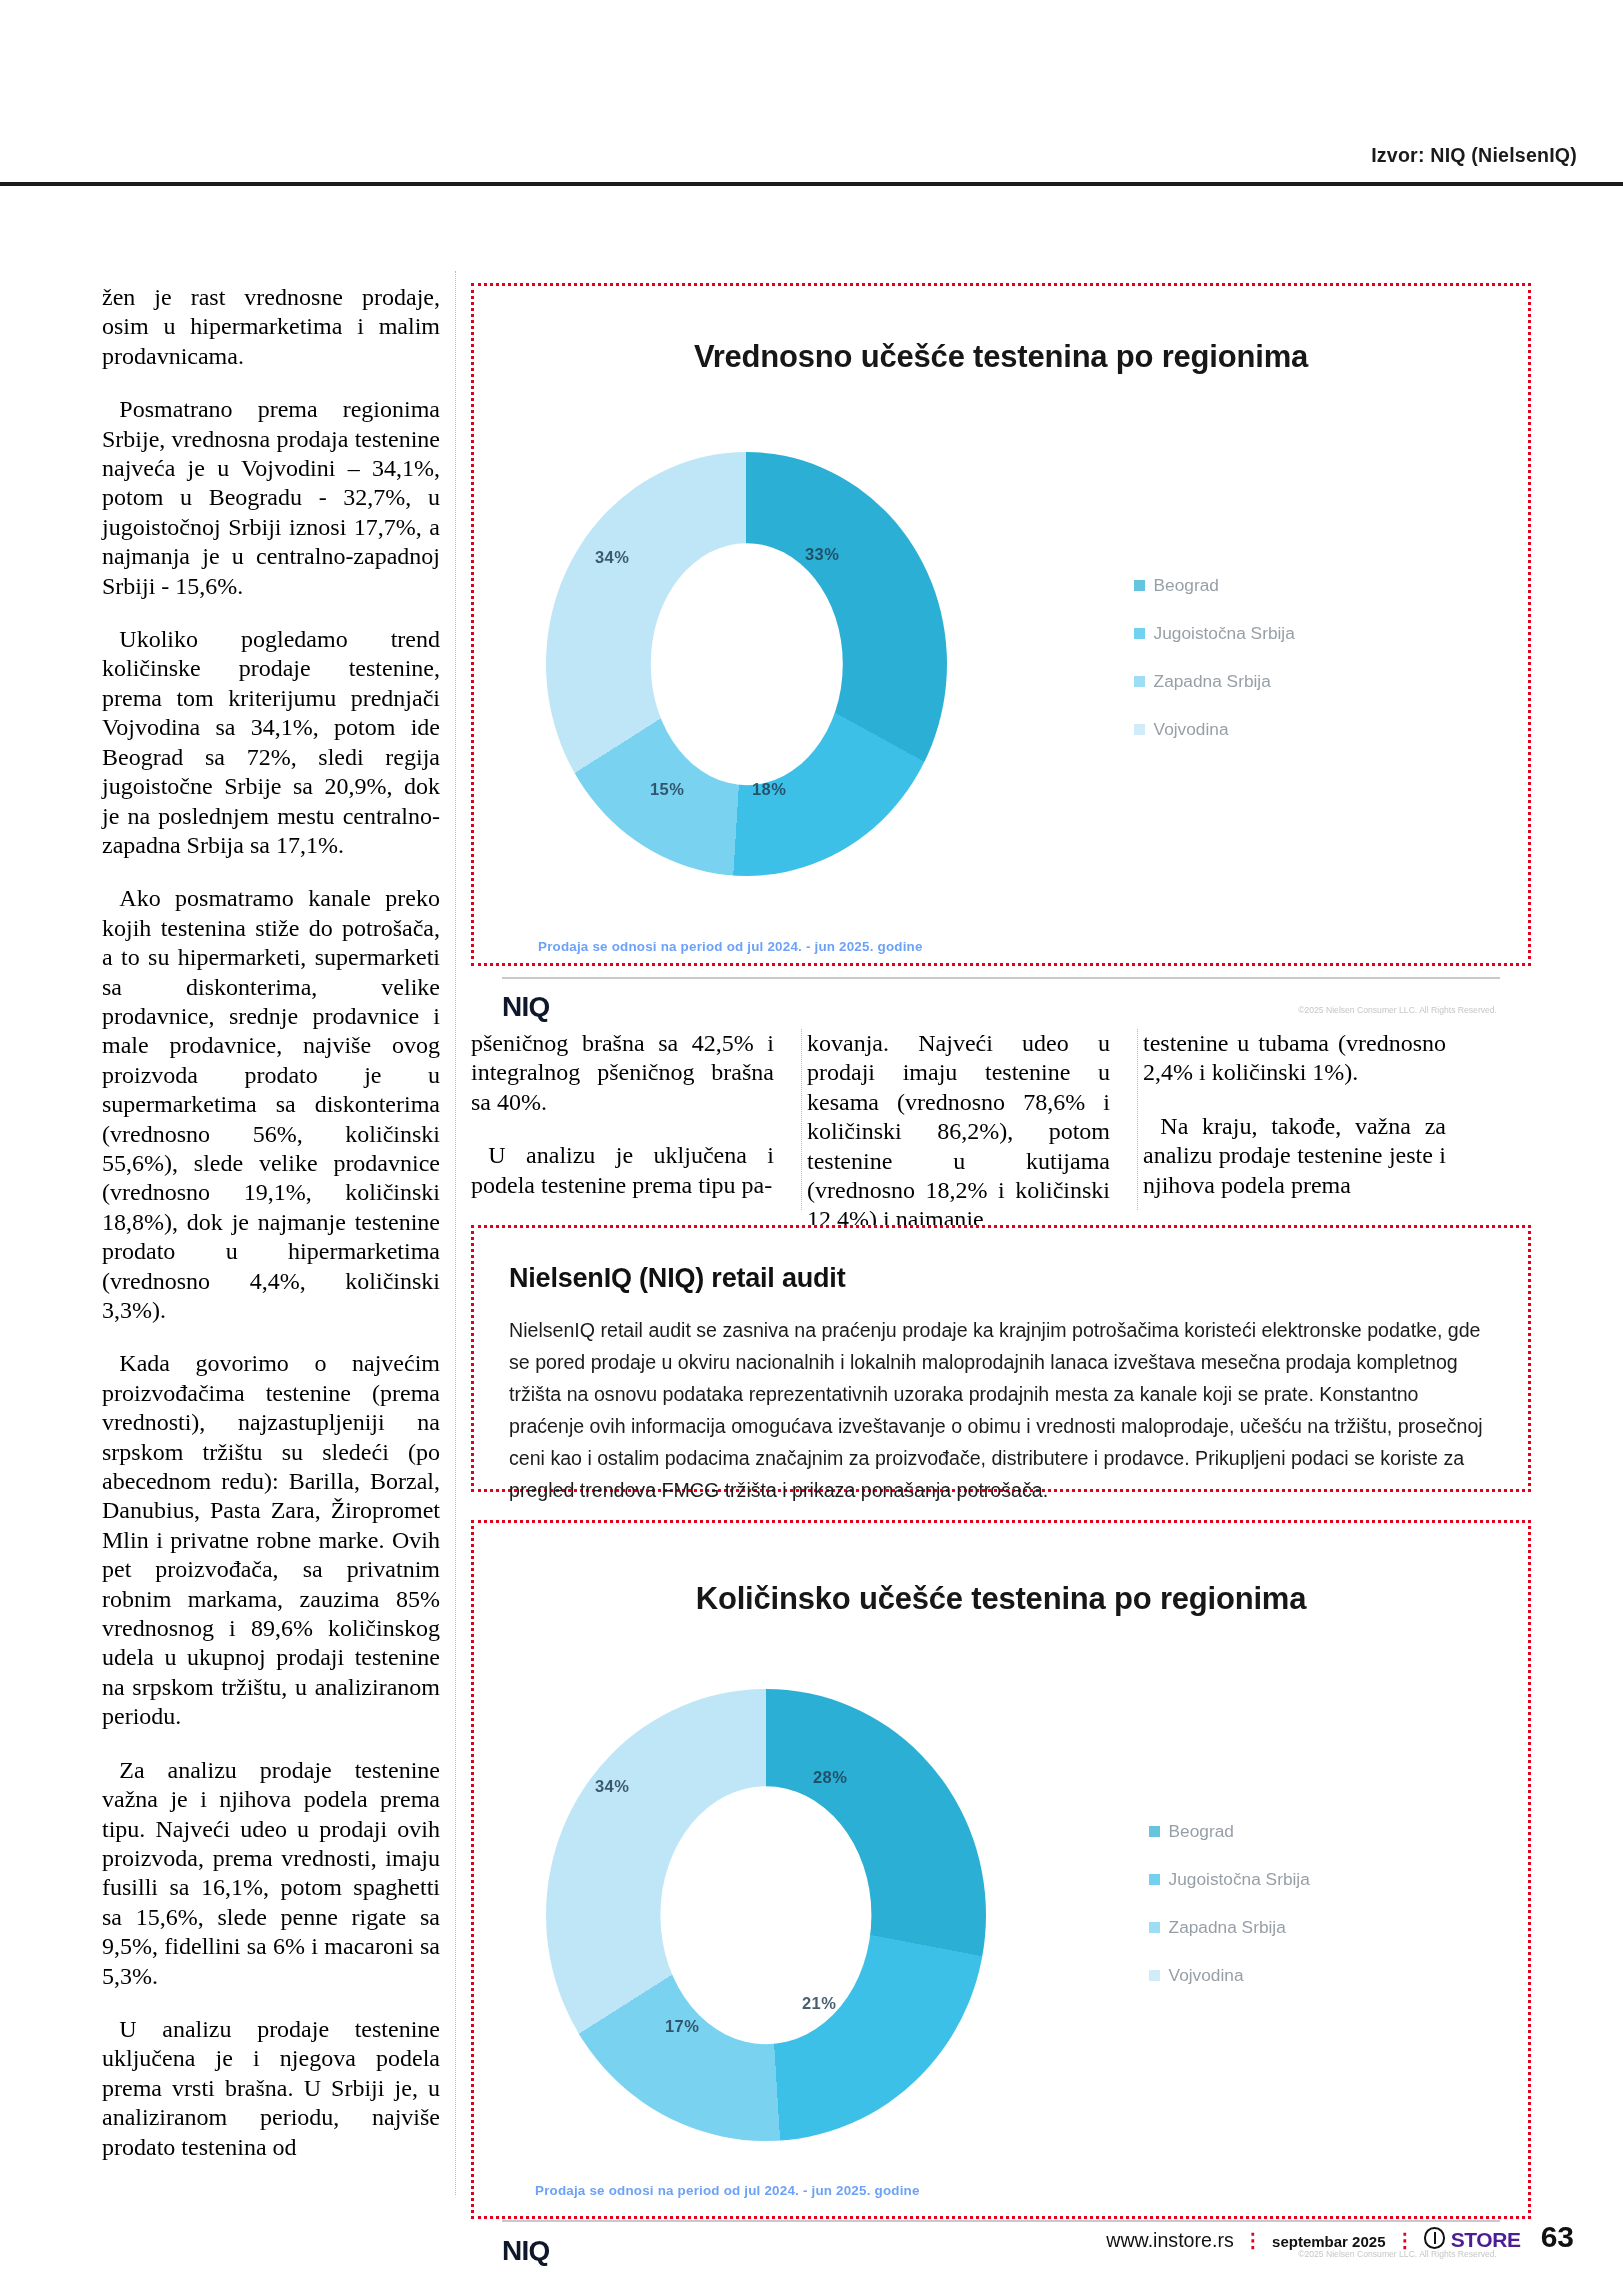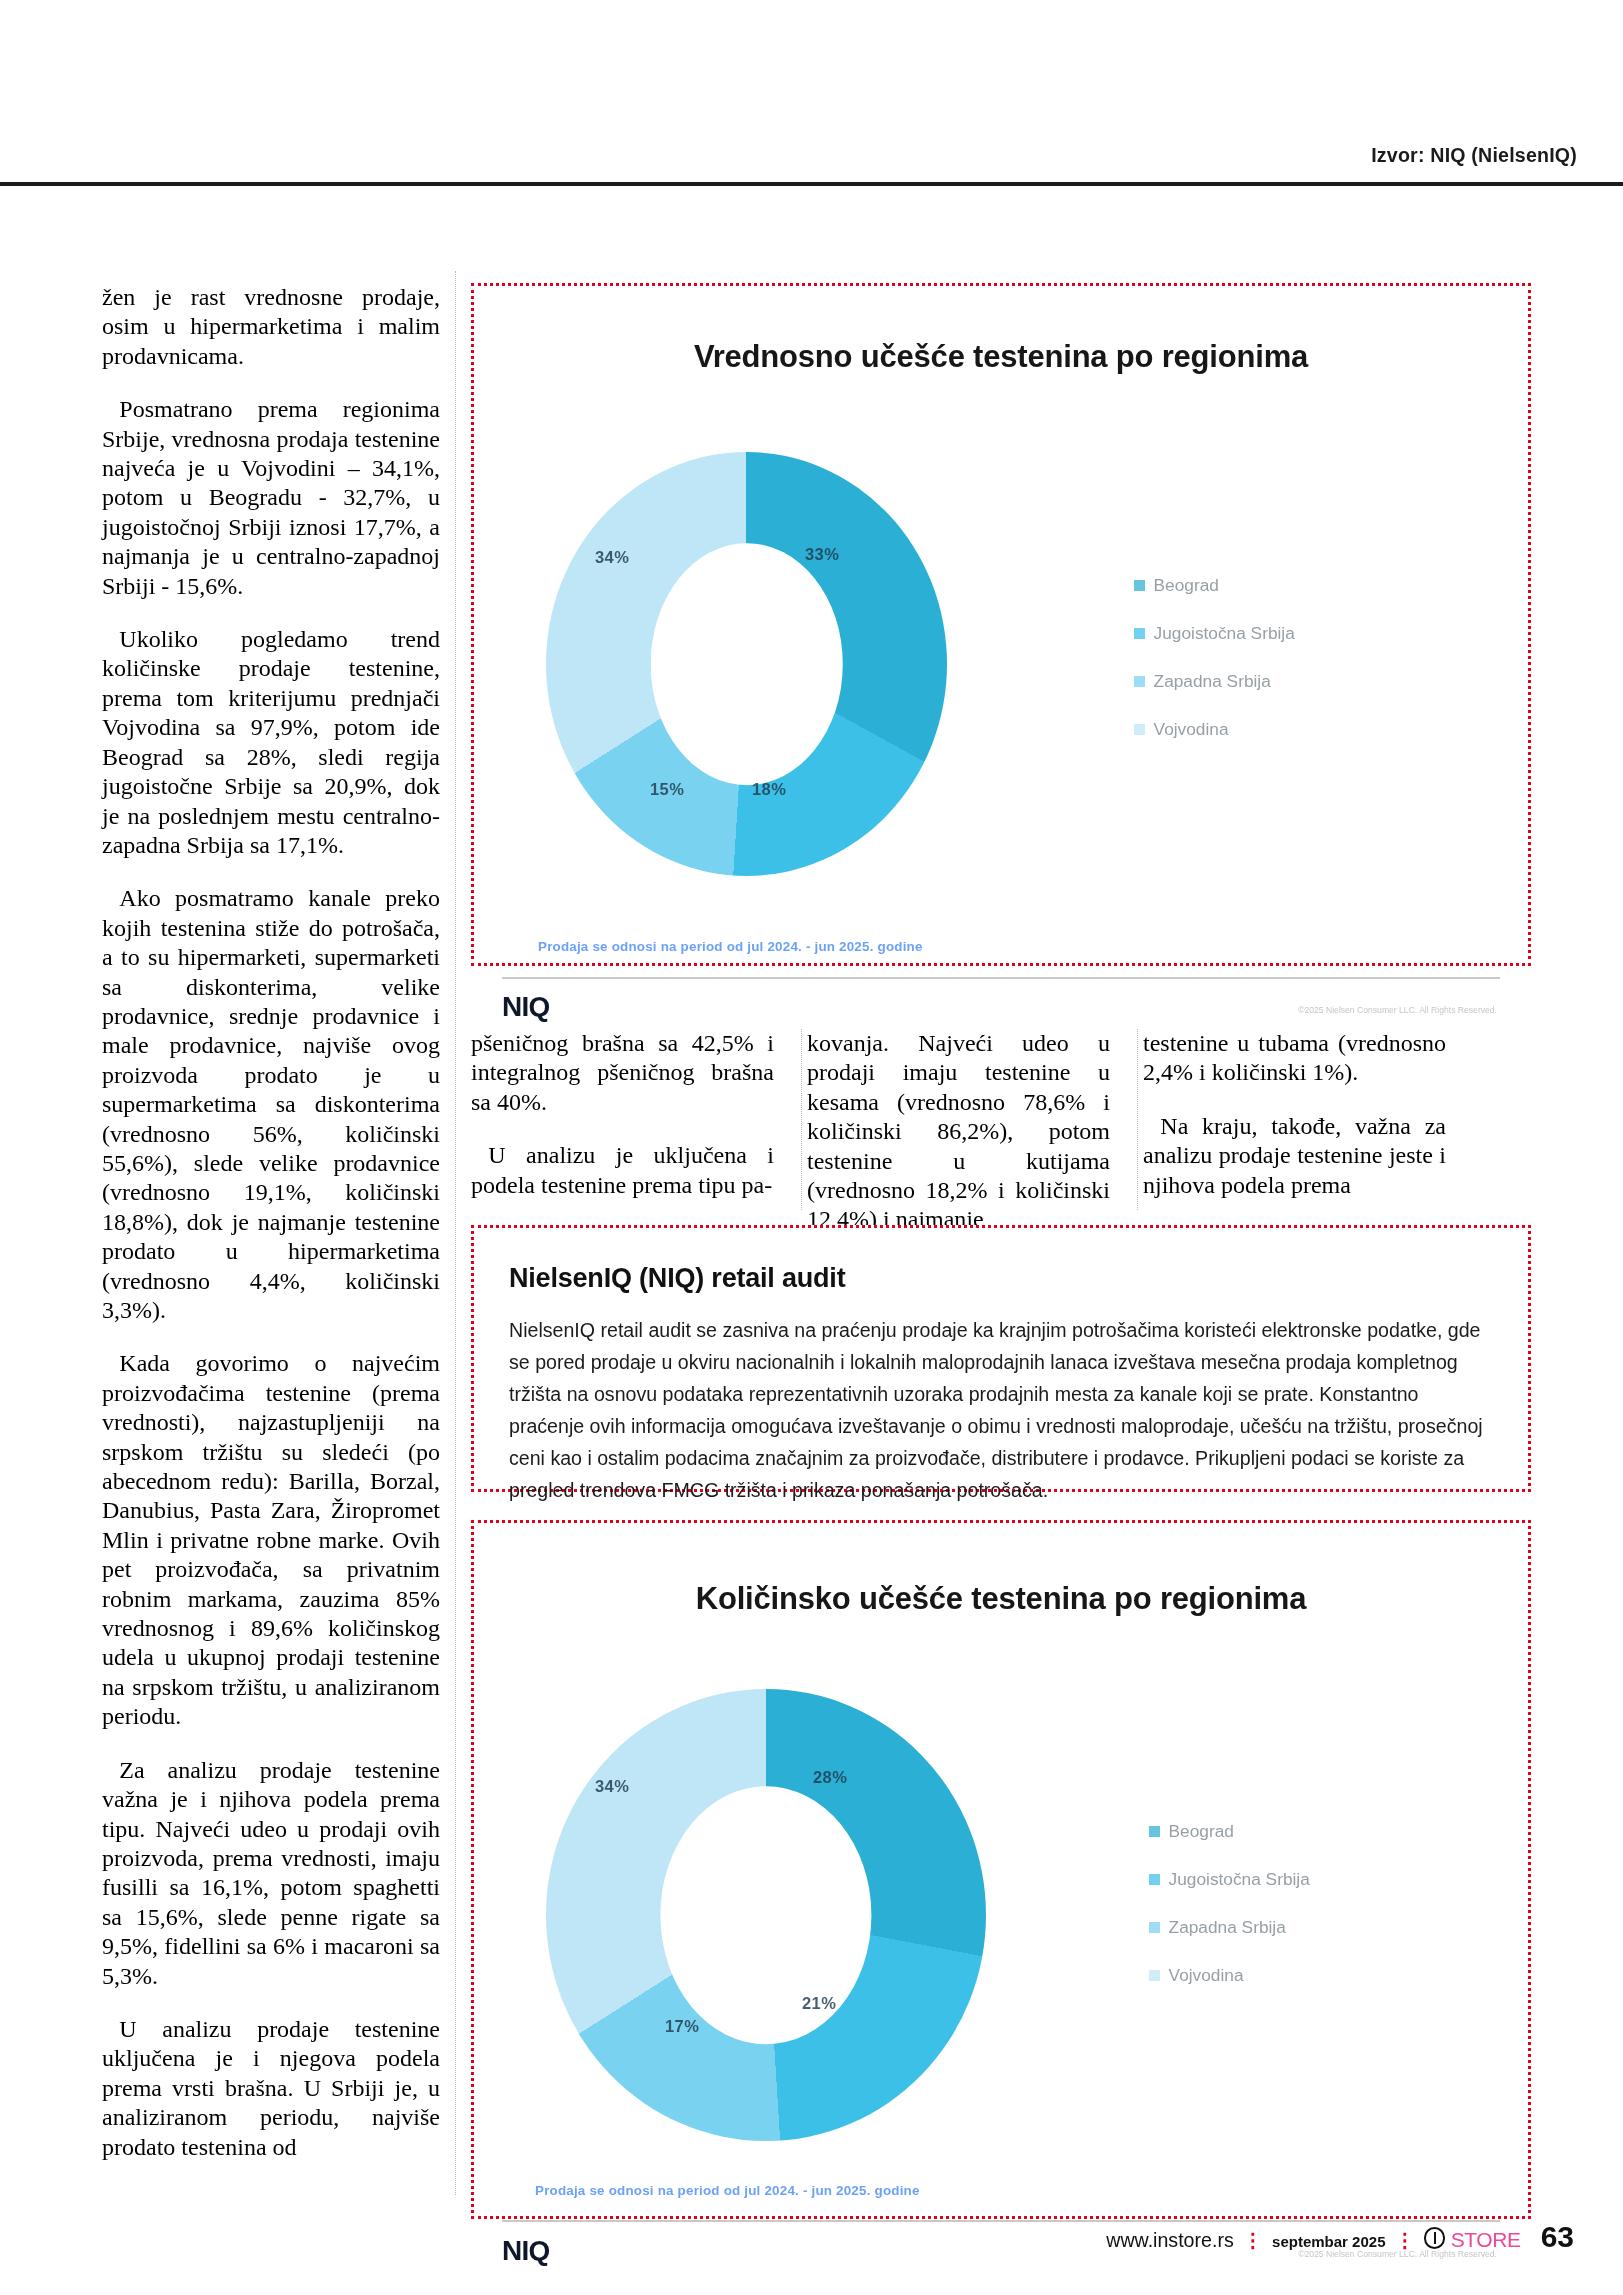--- a/index.html
+++ b/index.html
@@ -128,21 +128,21 @@
   
   .footer{
     position:absolute;right:49px;bottom:41px;
     display:flex;align-items:baseline;
     font-family:"Liberation Sans", sans-serif;
     text-align:right;
   }
   .footer .url{font-size:19.6px;color:#111;}
   .footer .sep{color:#e2001a;margin:0 9.4px;font-size:19.6px;font-weight:bold;}
   .footer .issue{font-size:15px;font-weight:bold;color:#111;}
-  .footer .brand{font-size:21px;font-weight:normal;color:#ec4899;letter-spacing:-0.4px;}
+  .footer .brand{font-size:21px;font-weight:bold;color:#4c1d95;letter-spacing:-0.4px;}
   .footer .pagenum{font-size:30px;font-weight:bold;color:#111;margin-left:20px;}
   .circle-in{
     display:inline-block;width:17.3px;height:17.3px;border:2px solid #111;
     border-radius:50%;position:relative;top:1.6px;margin-right:5.5px;
   }
   .circle-in::after{
     content:"";position:absolute;left:50%;top:2.4px;bottom:2.4px;width:2px;
     background:#111;transform:translateX(-50%);
   }
 </style>
@@ -150,21 +150,21 @@
 <body>
 
 <div class="page">
 
   <div class="header-source">Izvor: NIQ (NielsenIQ)</div>
   <div class="header-rule"></div>
 
   <div class="col-left">
     <p class="first">žen je rast vrednosne prodaje, osim u hipermarketima i malim prodavnicama.</p>
     <p>Posmatrano prema regionima Srbije, vrednosna prodaja testenine najveća je u Vojvodini – 34,1%, potom u Beogradu - 32,7%, u jugoistočnoj Srbiji iznosi 17,7%, a najmanja je u centralno-zapadnoj Srbiji - 15,6%.</p>
-    <p>Ukoliko pogledamo trend količinske prodaje testenine, prema tom kriterijumu prednjači Vojvodina sa 97,9%, potom ide Beograd sa 28%, sledi regija jugoistočne Srbije sa 20,9%, dok je na poslednjem mestu centralno-zapadna Srbija sa 17,1%.</p>
+    <p>Ukoliko pogledamo trend količinske prodaje testenine, prema tom kriterijumu prednjači Vojvodina sa 34,1%, potom ide Beograd sa 72%, sledi regija jugoistočne Srbije sa 20,9%, dok je na poslednjem mestu centralno-zapadna Srbija sa 17,1%.</p>
     <p>Ako posmatramo kanale preko kojih testenina stiže do potrošača, a to su hipermarketi, supermarketi sa diskonterima, velike prodavnice, srednje prodavnice i male prodavnice, najviše ovog proizvoda prodato je u supermarketima sa diskonterima (vrednosno 56%, količinski 55,6%), slede velike prodavnice (vrednosno 19,1%, količinski 18,8%), dok je najmanje testenine prodato u hipermarketima (vrednosno 4,4%, količinski 3,3%).</p>
     <p>Kada govorimo o najvećim proizvođačima testenine (prema vrednosti), najzastupljeniji na srpskom tržištu su sledeći (po abecednom redu): Barilla, Borzal, Danubius, Pasta Zara, Žiropromet Mlin i privatne robne marke. Ovih pet proizvođača, sa privatnim robnim markama, zauzima 85% vrednosnog i 89,6% količinskog udela u ukupnoj prodaji testenine na srpskom tržištu, u analiziranom periodu.</p>
     <p>Za analizu prodaje testenine važna je i njihova podela prema tipu. Najveći udeo u prodaji ovih proizvoda, prema vrednosti, imaju fusilli sa 16,1%, potom spaghetti sa 15,6%, slede penne rigate  sa 9,5%, fidellini sa 6% i macaroni sa 5,3%.</p>
     <p>U analizu prodaje testenine uključena je i njegova podela prema vrsti brašna. U Srbiji je, u analiziranom periodu, najviše prodato testenina od</p>
   </div>
 
   <div class="rule-v" style="left:455px;top:271px;height:1924px;"></div>
 
   <div class="redbox" style="left:471px;top:283px;width:1060px;height:683px;">
 

